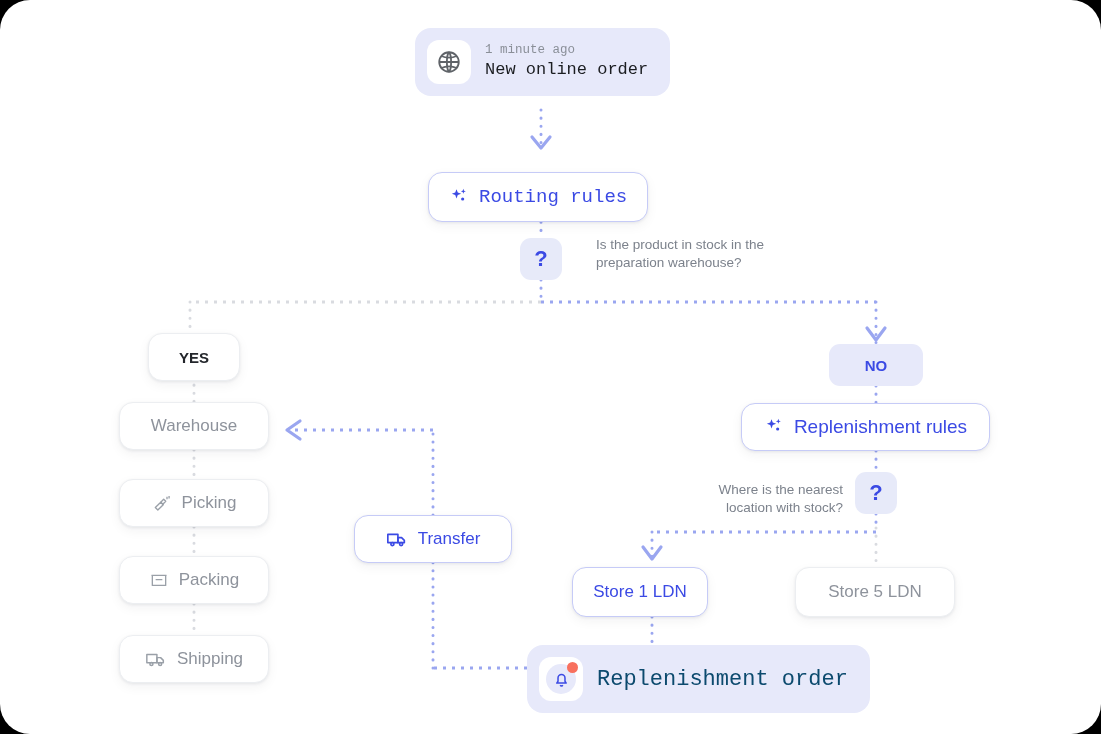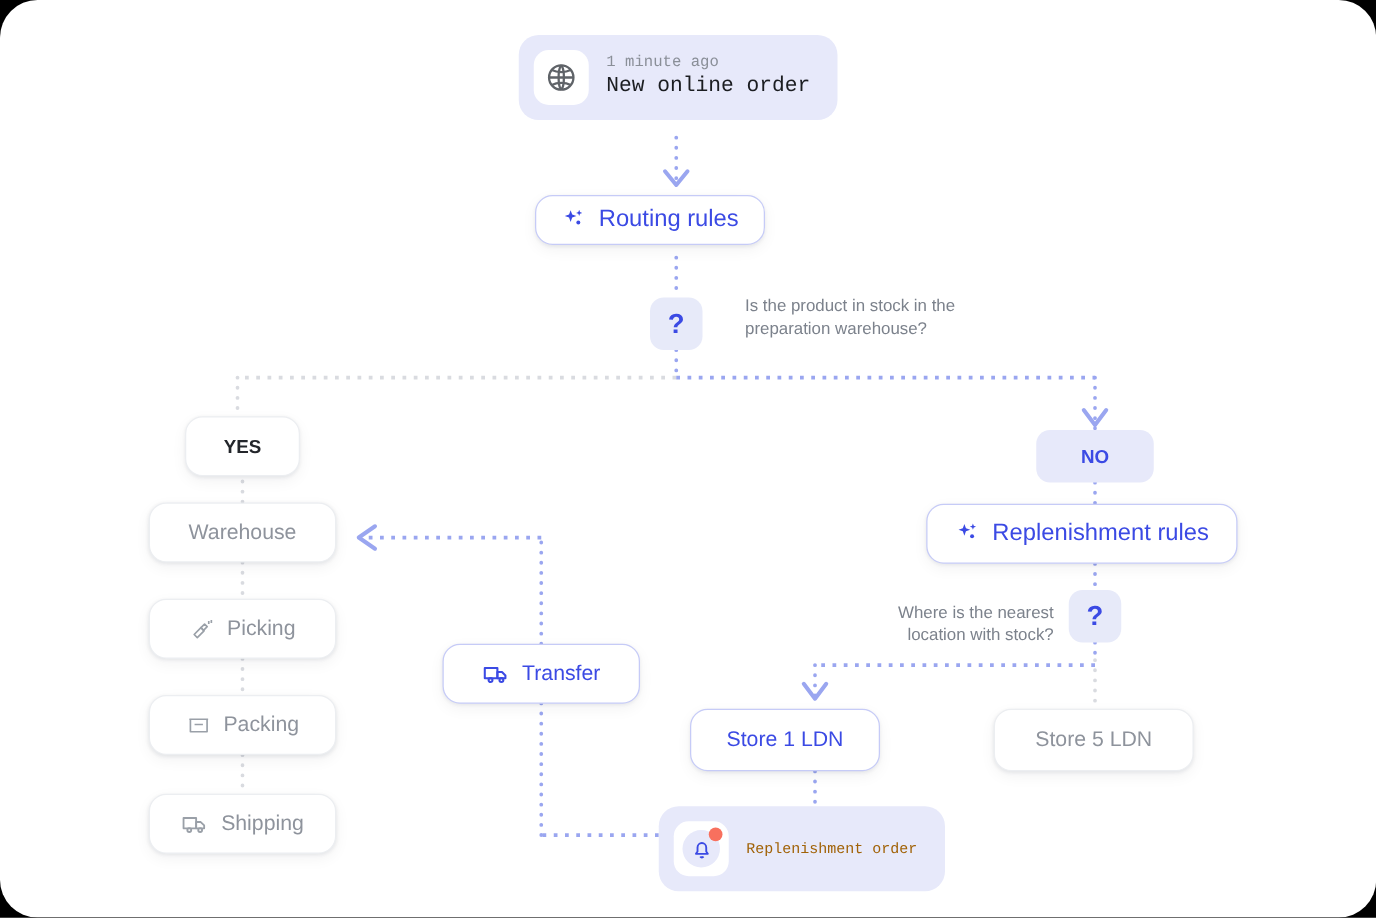--- a/index.html
+++ b/index.html
@@ -37,21 +37,21 @@
   .chip .iconbox {
     width: 44px; height: 44px;
     background: #ffffff;
     border-radius: 12px;
     display: flex; align-items: center; justify-content: center;
     flex: none;
   }
   .chip .txt { display: flex; flex-direction: column; justify-content: center; }
   .chip .ago { font-size: 12.5px; color: #8a8f98; line-height: 1.35; }
   .chip .title { font-size: 17px; color: #1b1d21; line-height: 1.35; }
-  .chip .single { font-size: 12px; color: #a16207; }
+  .chip .single { font-size: 22px; color: #0c4a6e; }
 
   
   .pill {
     background: #ffffff;
     border: 1px solid #eceef1;
     border-radius: 14px;
     box-shadow: 0 1px 3px rgba(20,24,40,.07), 0 4px 12px rgba(20,24,40,.05);
     padding: 0 20px;
     height: 48px;
     justify-content: center;
@@ -177,21 +177,21 @@
         <path d="M3 12h18M12 3c2.6 2.6 2.6 15.4 0 18M12 3c-2.6 2.6-2.6 15.4 0 18"></path>
         <path d="M5 6.5c4 2 10 2 14 0M5 17.5c4-2 10-2 14 0"></path>
       </svg>
     </span>
     <span class="txt">
       <span class="ago">1 minute ago</span>
       <span class="title">New online order</span>
     </span>
   </div>
 
-  <div class="node pill accent" style="left:428px; top:156px; height:40px;">
+  <div class="node pill accent" style="left:428px; top:172px; height:50px;font-family:Liberation Mono, monospace;">
     <span>
       <svg class="ic" width="20" height="20" viewBox="0 0 24 24" fill="#3b4ae4">
         <path d="M9 2.6l1.5 4.1 4.1 1.5-4.1 1.5L9 13.8 7.5 9.7 3.4 8.2l4.1-1.5z"></path>
         <path d="M17.2 2.2l.8 2.2 2.2.8-2.2.8-.8 2.2-.8-2.2-2.2-.8 2.2-.8z"></path>
         <circle cx="16.4" cy="14.4" r="1.9"></circle>
       </svg>
     </span>
     <span style="font-size:19px;">Routing rules</span>
   </div>
 
@@ -269,21 +269,21 @@
     </span>
     <span style="font-size:19px;">Replenishment rules</span>
   </div>
 
   <div class="node qbadge" style="left:855px; top:472px;">
     <span>?</span>
   </div>
   <div class="qlabel" style="left:693px; top:481px; width:150px; text-align:right;">Where is the nearest
 location with stock?</div>
 
-  <div class="node pill accent" style="left:552px; top:567px; width:152px; height:50px;">
+  <div class="node pill accent" style="left:572px; top:567px; width:136px; height:50px;">
     <span>Store 1 LDN</span>
   </div>
 
   <div class="node pill" style="left:795px; top:567px; width:160px; height:50px;">
     <span>Store 5 LDN</span>
   </div>
 
   <div class="node chip" style="left:527px; top:645px;">
     <span class="iconbox bellwrap">
       <span class="bellcirc"></span>

